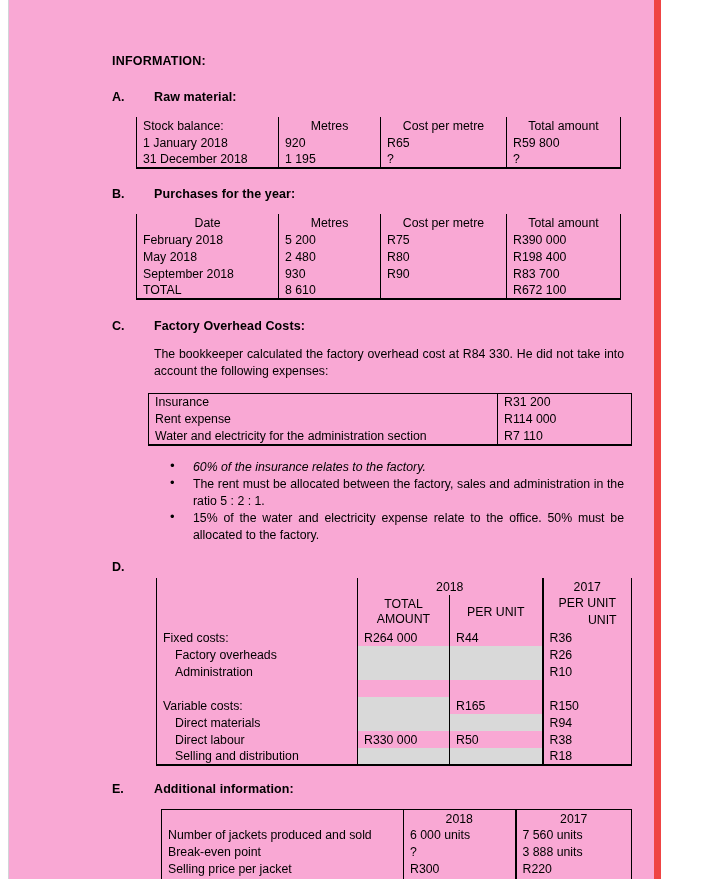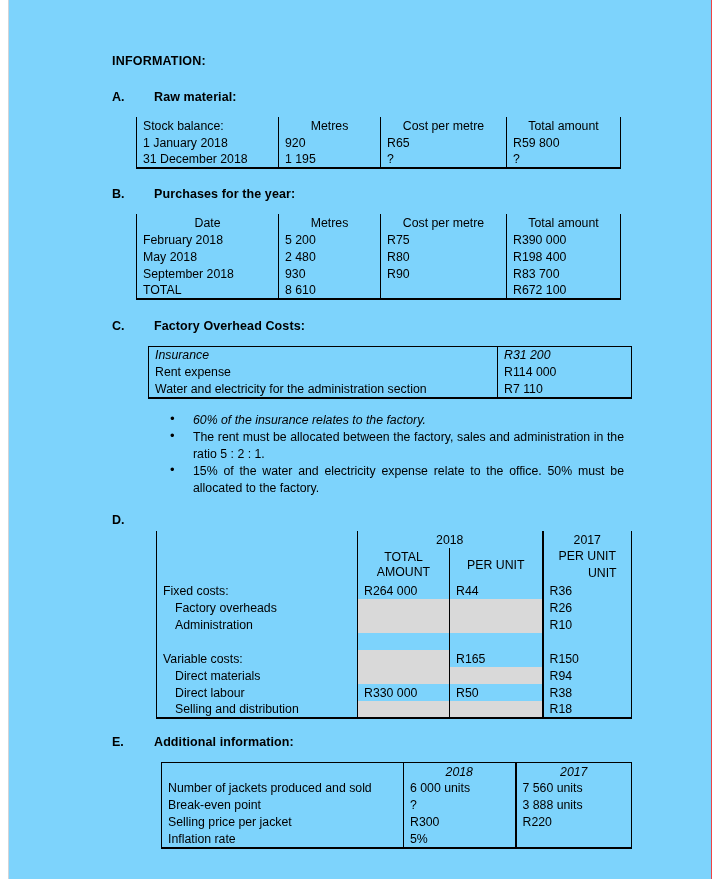--- a/index.html
+++ b/index.html
@@ -12,25 +12,25 @@
     width: 720px;
     height: 879px;
     font-family: "Liberation Sans", sans-serif;
     color: #000000;
     overflow: hidden;
   }
   .page {
     position: absolute;
     left: 8px;
     top: 0;
-    width: 704px;
+    width: 653px;
     height: 879px;
-    background: #7dd3fc;
+    background: #f9a8d4;
     border-left: 1px solid #d2d4d8;
-    border-right: 1px solid #ef4444;
+    border-right: 7px solid #ef4444;
     box-sizing: border-box;
   }
   .content {
     position: absolute;
     left: 103px;
     top: 54px;
     width: 560px;
   }
 
   
@@ -103,21 +103,21 @@
     padding: 0 6px;
     height: 17px;
     line-height: 16px;
     font-weight: normal;
     vertical-align: middle;
     box-sizing: border-box;
   }
   .vl  { border-left: 1px solid #000; }
   .vr  { border-right: 1px solid #000; }
   .vlt { border-left: 2px solid #000; }
-  .btop { border-top: 1px solid #000; font-style: italic; }
+  .btop { border-top: 1px solid #000; }
   .bbot-thick { border-bottom: 2px solid #000; }
   .ctr { }
   .rt  { text-align: left; }
   .lt  { text-align: left; }
   .b   { font-weight: bold; }
   .sh  { background: #d9d9d9; }
   .indent { padding-left: 18px !important; }
 
   
   .tab-ab { margin-left: 24px; width: 484px; }
@@ -237,20 +237,21 @@
         </tr>
       </tbody>
         </table>
     </div>
 
     <div class="section" style="margin-top:19px;">
       <div class="sec-head">
         <span class="sec-letter">C.</span>
         <span class="sec-title">Factory Overhead Costs:</span>
       </div>
+      <div class="body-text" style="margin-bottom:14px;">The bookkeeper calculated the factory overhead cost at R84 330. He did not take into account the following expenses:</div>
       <table class="t tab-c">
         <colgroup>
             <col class="c0">
             <col class="c1">
           </colgroup>
         <tbody>
             <tr>
           <td class="vl lt btop">Insurance</td>
           <td class="vl vr rt btop">R31 200</td>
         </tr>

